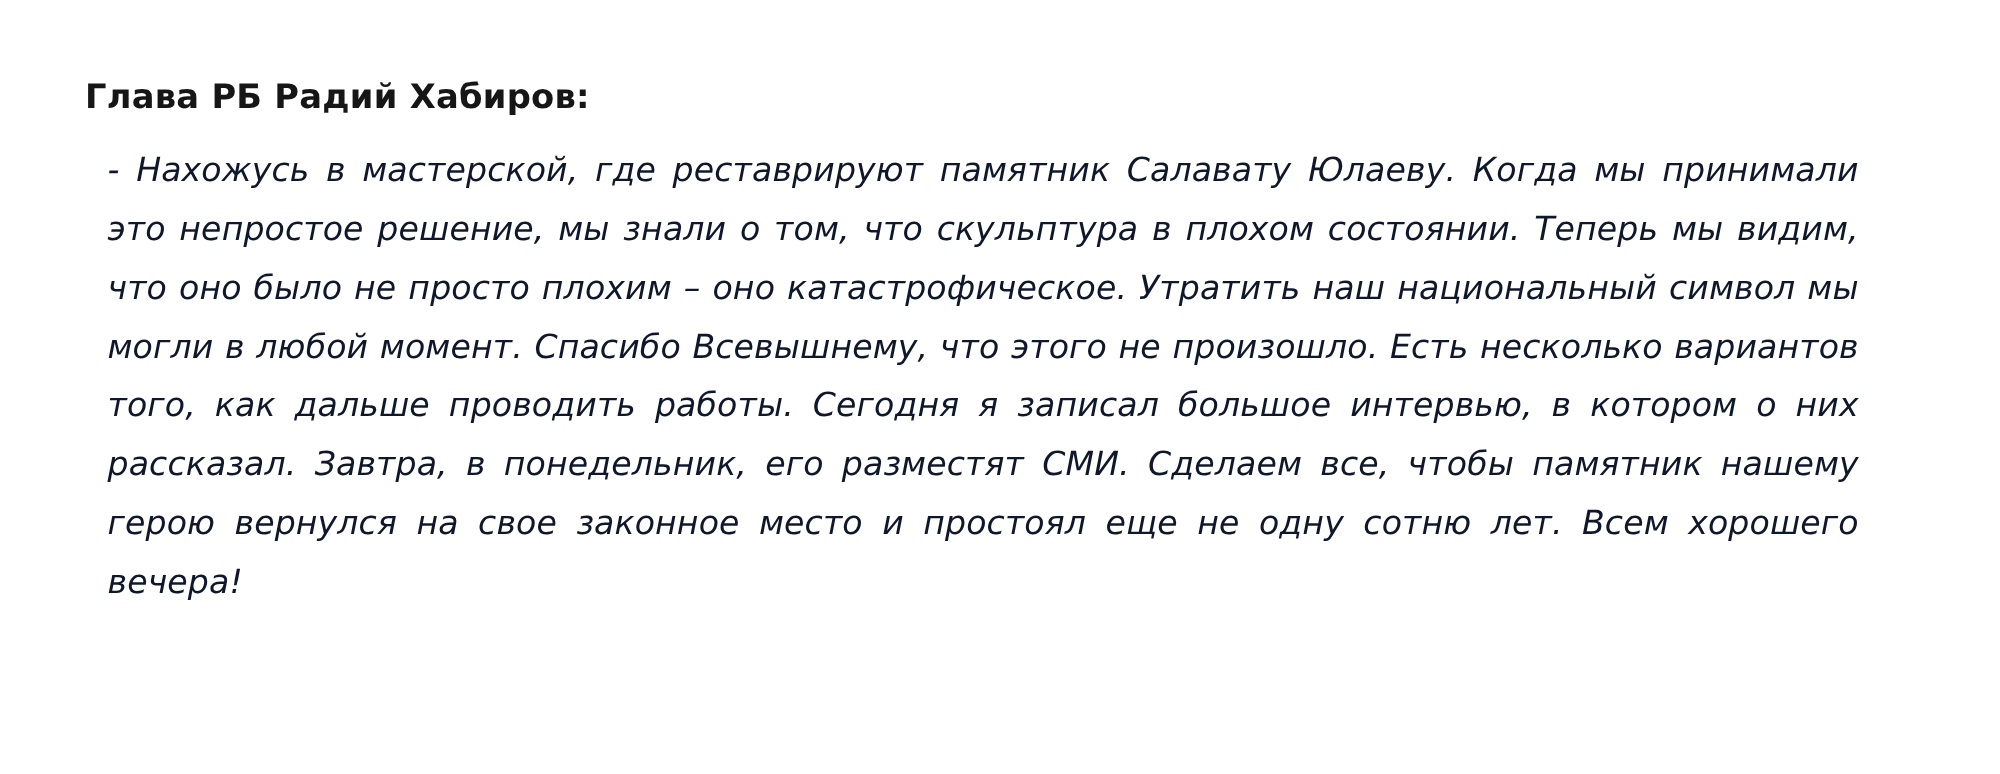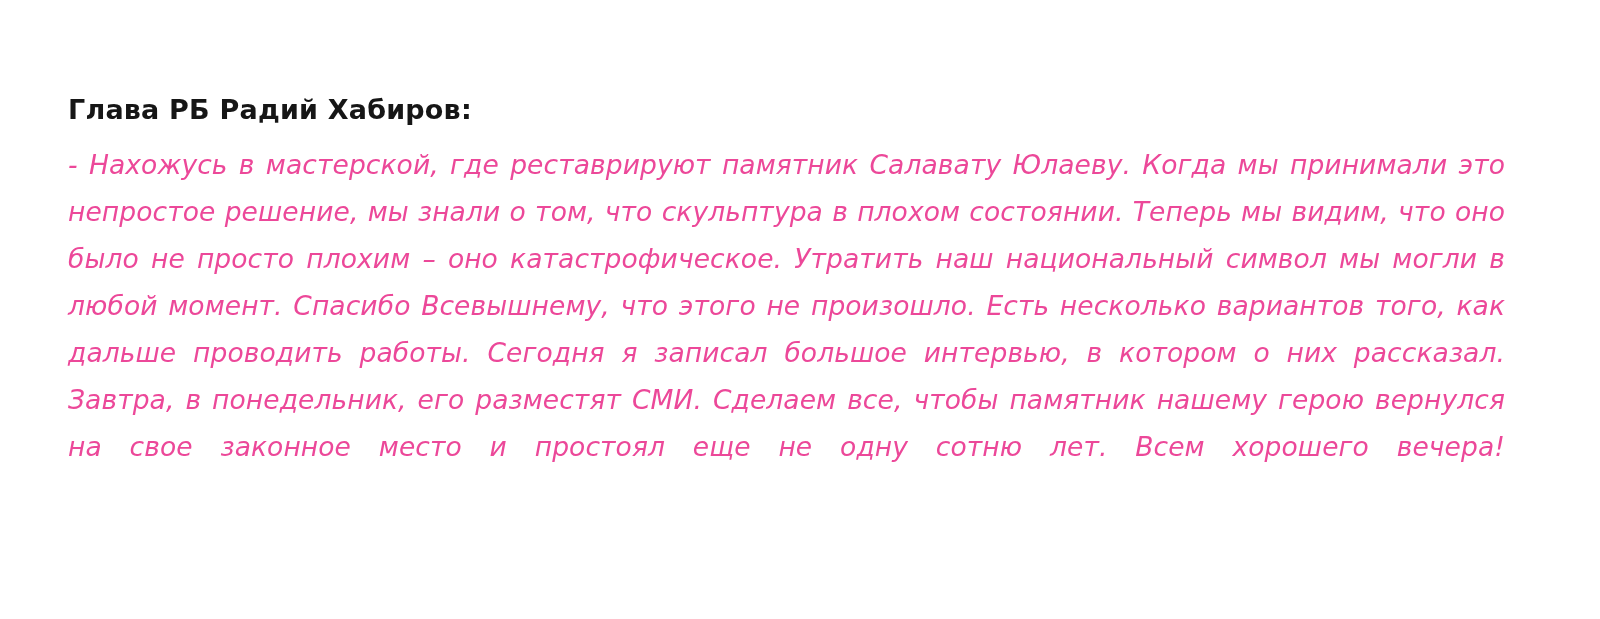--- a/index.html
+++ b/index.html
@@ -11,44 +11,44 @@
     height: 619px;
     background: #ffffff;
     font-family: "DejaVu Sans", sans-serif;
     color: #1a1a1a;
     overflow: hidden;
   }
   .page {
     box-sizing: border-box;
     width: 1600px;
     height: 619px;
-    padding: 94px 95px 0 68px;
+    padding: 62px 95px 0 68px;
     background: #ffffff;
   }
   .quote-heading {
     font-family: "DejaVu Sans", sans-serif;
     font-weight: bold;
     font-size: 27px;
     line-height: 1.22;
     letter-spacing: 0.2px;
     color: #161616;
     margin: 0 0 14px 0;
     white-space: nowrap;
   }
   .quote-body {
     font-family: "DejaVu Sans", sans-serif;
     font-style: italic;
     font-weight: 500;
     font-size: 26.5px;
     line-height: 47px;
     letter-spacing: 0.1px;
-    color: #ec4899;
+    color: #0f172a;
     text-align: justify;
     text-justify: inter-word;
-    margin: 0;
+    margin: 18px;
     max-width: 1437px;
   }
   .quote-body::after {
     content: "";
     display: inline-block;
     width: 100%;
   }
 </style>
 </head>
 <body>

